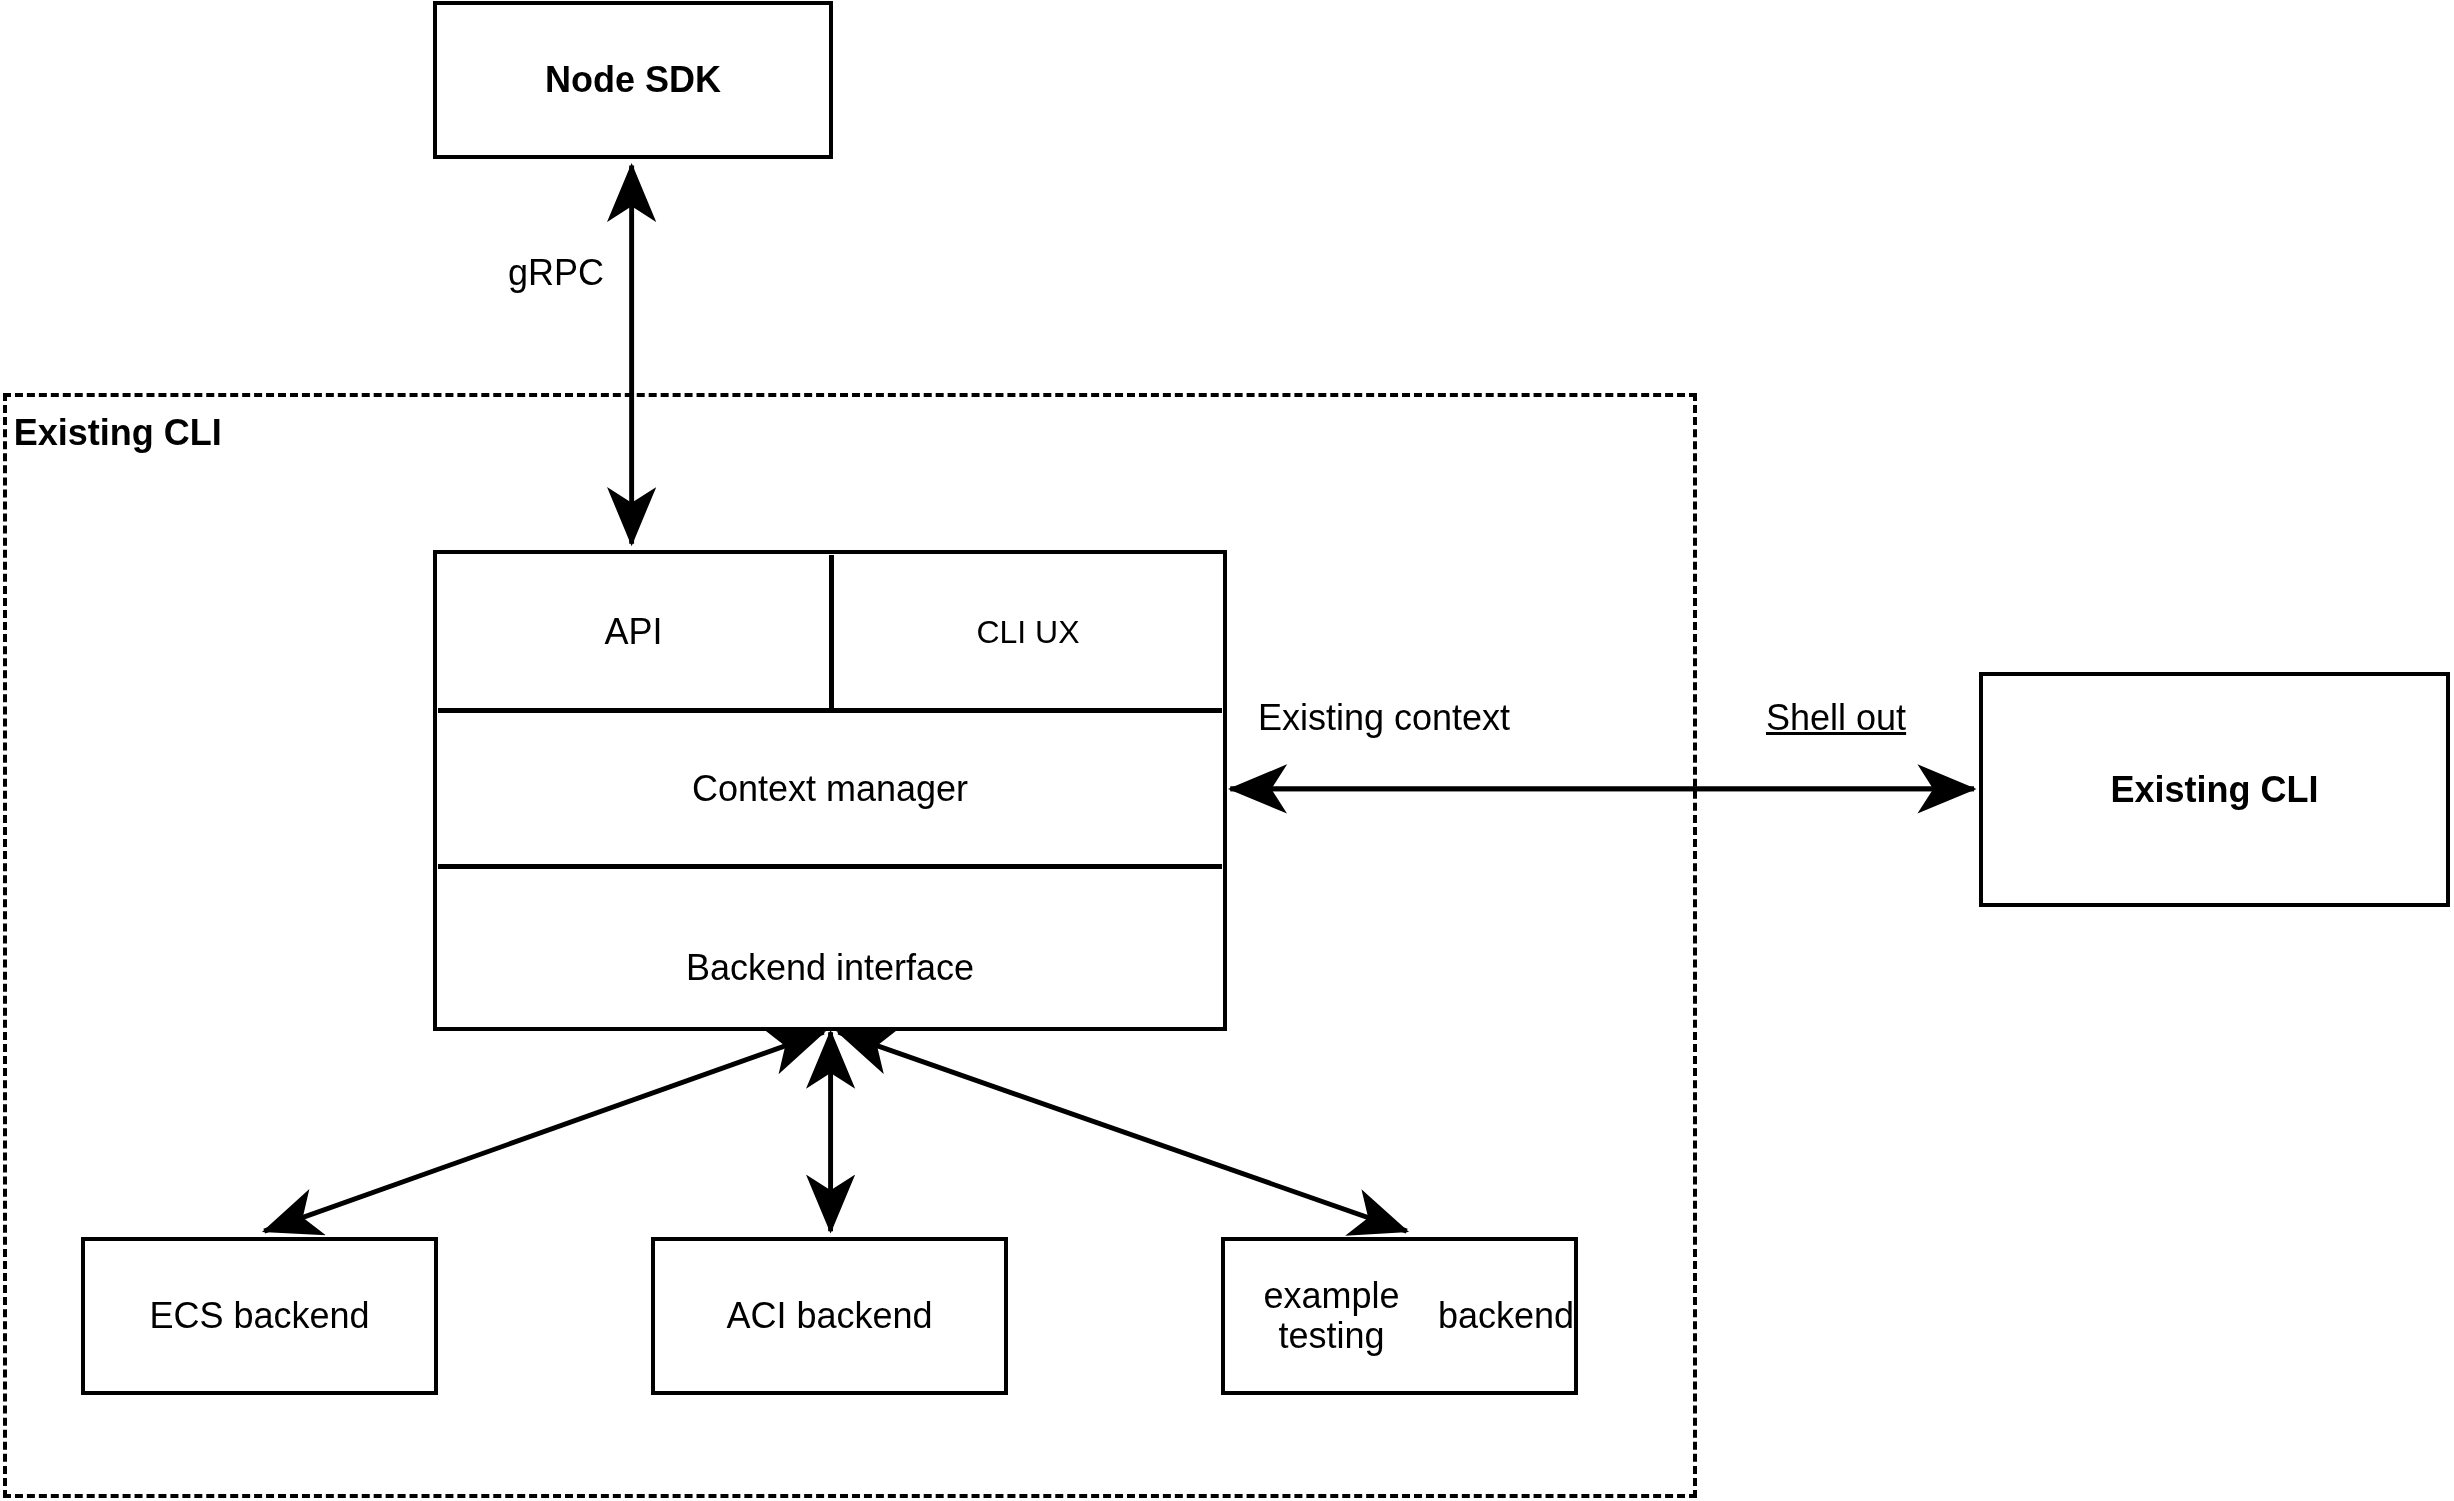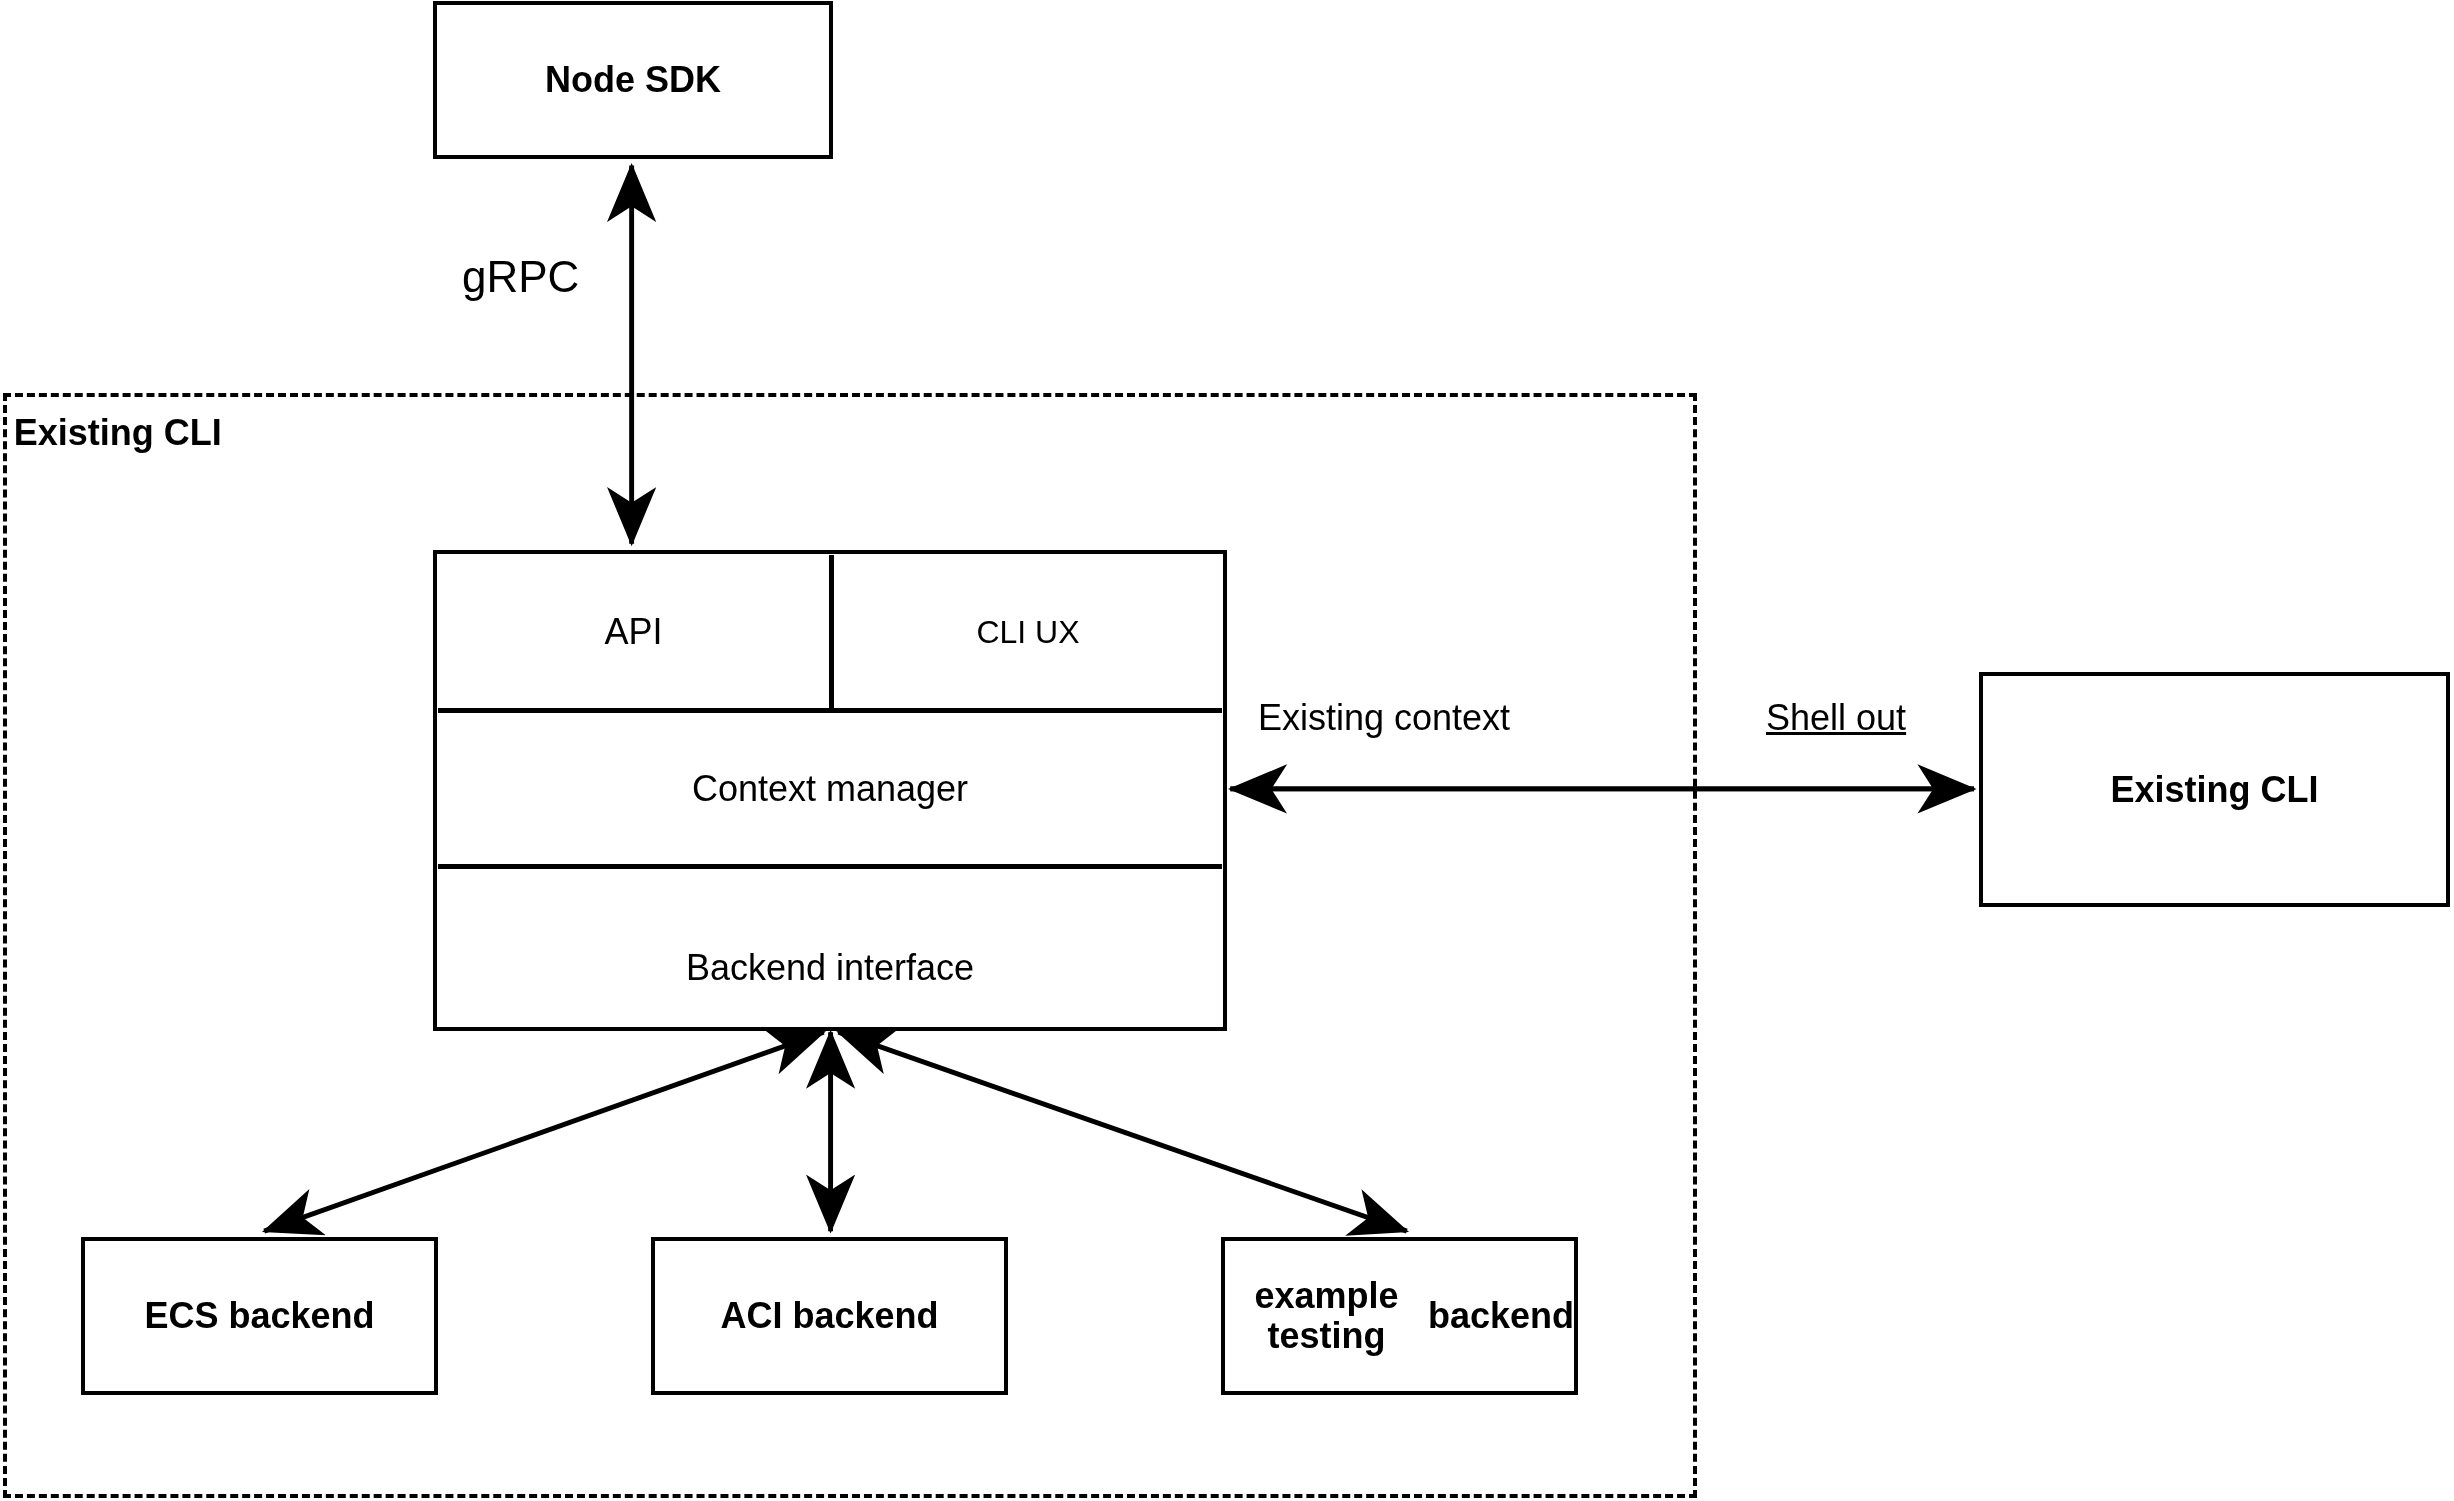--- a/index.html
+++ b/index.html
@@ -26,21 +26,20 @@
   .node-box {
     position: absolute;
     box-sizing: border-box;
     border: 4.9px solid #000000;
     background: #ffffff;
     display: flex;
     align-items: center;
     justify-content: center;
     text-align: center;
     color: #000000;
-    font-weight: bold;
   }
   .node-box.bold {
     font-weight: bold;
   }
   .cell {
     position: absolute;
     box-sizing: border-box;
     display: flex;
     align-items: center;
     justify-content: center;
@@ -153,20 +152,20 @@
 
   <div class="node-box" style="left:651px; top:1237px; width:357px; height:158px; font-size:36px;">
     <span>ACI backend</span>
   </div>
 
   <div class="node-box two-line" style="left:1221px; top:1237px; width:357px; height:158px; font-size:36px;">
     <span>example testing</span>
     <span>backend</span>
   </div>
 
-  <div class="edge-label" style="left:462px; top:254px; font-size:44px;">gRPC</div>
+  <div class="edge-label" style="left:508px; top:254px; font-size:36px;">gRPC</div>
 
   <div class="edge-label" style="left:1258px; top:699px; font-size:36px;">Existing context</div>
 
   <div class="edge-label" style="left:1766px; top:699px; font-size:36px;text-decoration:underline;">Shell out</div>
 
 </div>
 
 
 </body></html>

